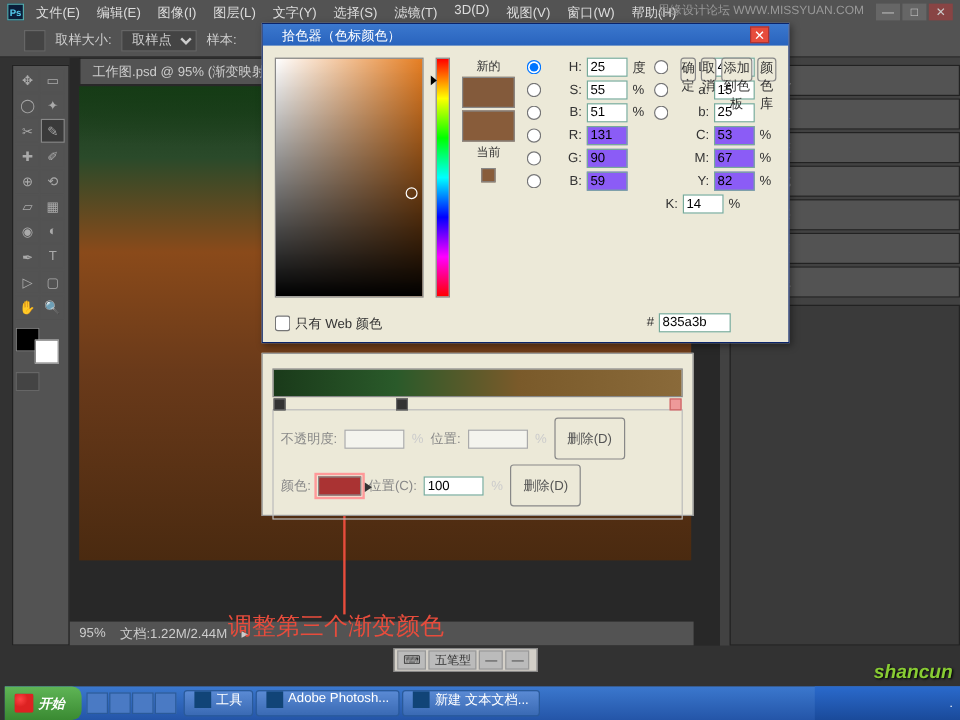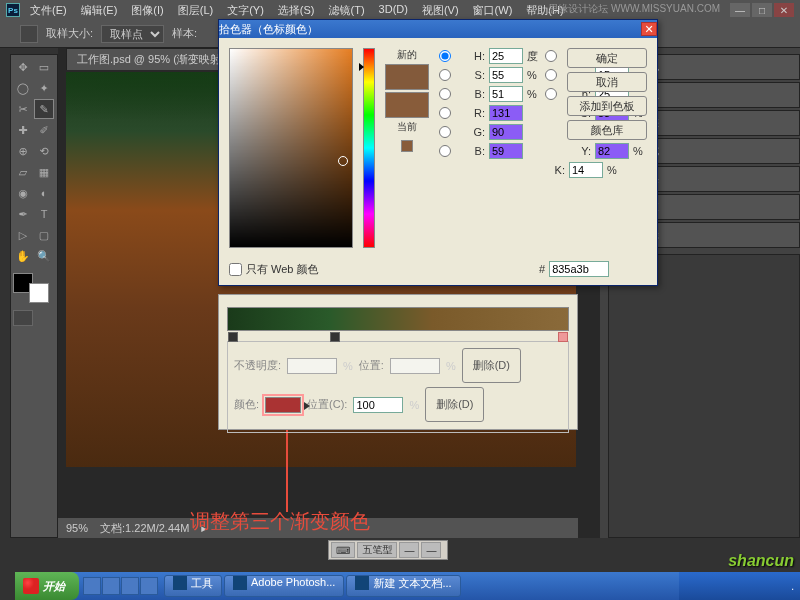--- a/index.html
+++ b/index.html
@@ -28,41 +28,41 @@
 .canvas{position:absolute;top:24px;left:8px;width:510px;height:395px;background:linear-gradient(180deg,#1a3a1a 0%,#2a4a2a 15%,#8a4a1a 35%,#6a3a1a 60%,#4a2a10 100%)}
 .canvas::before{content:"";position:absolute;top:0;left:0;right:0;height:70px;background:radial-gradient(ellipse at 20% 0%,rgba(20,60,20,0.9),transparent 50%),radial-gradient(ellipse at 60% 10%,rgba(30,70,30,0.7),transparent 40%)}
 .status{position:absolute;bottom:0;left:0;height:20px;background:#535353;display:flex;align-items:center;padding:0 8px;gap:12px;color:#ccc;width:520px}
 .rpanels{width:200px;background:#424242;display:flex;flex-direction:column;gap:2px;padding-top:6px}
 .rpanels .grp{background:#535353;border:1px solid #222;display:flex;align-items:center;padding:4px 8px;gap:6px;height:26px;margin-left:8px}
 .rpanels .ic{width:16px;height:16px;background:#666;border:1px solid #888}
 .rpanels .lbl{color:#ccc;font-size:10px}
 .rpanels .layers{flex:1;background:#3a3a3a;margin:4px 0 0 8px;border:1px solid #222}
 
 .picker{position:absolute;top:19px;left:218px;width:440px;height:267px;background:#ece9d8;border:1px solid #0a246a;z-index:100;box-shadow:2px 2px 6px rgba(0,0,0,0.4)}
-.picker .tb{height:18px;background:linear-gradient(#3b78ce,#2963bd);color:#fff;display:flex;align-items:center;padding:0 0;font-size:11px}
+.picker .tb{height:18px;background:linear-gradient(#3b78ce,#2963bd);color:#fff;display:flex;align-items:center;padding:0 16px;font-size:11px}
 .picker .tb .cls{margin-left:auto;width:16px;height:14px;background:#e74c3c;color:#fff;display:flex;align-items:center;justify-content:center;border:1px solid #a33}
 .picker .body{padding:10px;display:flex;gap:10px;height:248px}
 .sv-box{width:200px;height:200px;position:relative;background:linear-gradient(to bottom,transparent,#000),linear-gradient(to right,#fff,#e67e22);border:1px solid #888}
 .sv-box .cur{position:absolute;width:10px;height:10px;border:1px solid #fff;border-radius:50%;top:107px;left:108px}
 .hue{width:18px;height:200px;background:linear-gradient(#f00,#ff0,#0f0,#0ff,#00f,#f0f,#f00);border:1px solid #888;position:relative}
 .hue .pt{position:absolute;top:14px;left:-5px;width:0;height:0;border-top:4px solid transparent;border-bottom:4px solid transparent;border-left:5px solid #000}
 .preview{display:flex;flex-direction:column;align-items:center;gap:2px;width:46px}
 .preview .sw{width:44px;height:26px;border:1px solid #888}
 .preview .new{background:#835a3b}
 .preview .cur{background:#885c3a}
 .preview .lbl{font-size:10px;color:#333}
 .preview .cube{width:12px;height:12px;background:#885c3a;border:1px solid #888;margin-top:4px}
 .values{display:flex;flex-direction:column;gap:3px;flex:1}
 .vrow{display:flex;align-items:center;gap:4px}
 .vrow.hl input{background:#8b5cf6}
 .vrow label{width:30px;color:#333;font-size:11px;text-align:right}
 .vrow input{width:34px;height:16px;border:1px solid #7a9;padding:0 2px;font-size:11px}
 .vrow .unit{width:14px;color:#333;font-size:11px}
 .vrow input[type=radio]{width:12px;height:12px}
-.btns{display:flex;flex-direction:column;gap:4px;width:80px}
+.btns{display:flex;flex-direction:row;gap:4px;width:80px}
 .btns button{height:20px;background:#ece9d8;border:1px solid #888;border-radius:3px;font-size:11px;color:#333}
 .webonly{position:absolute;bottom:8px;left:10px;display:flex;gap:4px;color:#333}
 .hexrow{position:absolute;bottom:8px;left:320px;display:flex;align-items:center;gap:4px;color:#333}
 .hexrow input{width:60px;height:16px;border:1px solid #7a9;padding:3px 2px;font-size:11px}
 
 .grad-ed{position:absolute;top:294px;left:218px;width:360px;height:136px;background:#ece9d8;border:1px solid #999;z-index:90;padding:8px}
 .grad-bar{height:24px;background:linear-gradient(90deg,#1a3a1a,#2a5a2a 30%,#7a5a2a 60%,#8a6a3a);border:1px solid #888;position:relative;margin:4px 0 8px}
 .grad-bar .stop{position:absolute;bottom:-12px;width:10px;height:10px;background:#333;border:1px solid #666}
 .grad-bar .stop.s1{left:0}
 .grad-bar .stop.s2{left:30%}
@@ -81,21 +81,21 @@
 .annotation{position:absolute;top:508px;left:190px;color:#e74c3c;font-size:20px;z-index:50}
 .ann-arrow{position:absolute;top:412px;left:286px;width:2px;height:100px;background:#e74c3c;z-index:50}
 .ann-arrow::before{content:"";position:absolute;top:-2px;left:-4px;width:0;height:0;border-left:5px solid transparent;border-right:5px solid transparent;border-bottom:8px solid #e74c3c}
 
 .watermark1{position:absolute;top:2px;right:80px;color:#999;font-size:10px;z-index:200}
 .watermark2{position:absolute;bottom:30px;right:6px;color:#8c3;font-size:16px;font-weight:bold;font-style:italic;z-index:200;text-shadow:1px 1px 2px #000}
 
 .ime{position:absolute;top:540px;left:328px;width:120px;height:20px;background:#d4d0c8;border:1px solid #888;display:flex;align-items:center;gap:2px;padding:0 2px}
 .ime .seg{height:16px;background:#bbb;border:1px solid #999;font-size:10px;color:#333;padding:0 4px;display:flex;align-items:center}
 
-.taskbar{position:absolute;bottom:0;left:15px;right:0;height:28px;background:linear-gradient(#3b78ce,#2455a8);display:flex;align-items:center;z-index:300}
+.taskbar{position:absolute;bottom:0;left:4px;right:0;height:28px;background:linear-gradient(#3b78ce,#2455a8);display:flex;align-items:center;z-index:300}
 .taskbar .start{height:28px;background:linear-gradient(#5fb556,#3a8a32);color:#fff;padding:0 14px 0 8px;display:flex;align-items:center;gap:4px;font-weight:bold;font-style:italic;border-radius:0 8px 8px 0}
 .taskbar .start .logo{width:16px;height:16px;background:radial-gradient(circle at 30% 30%,#f44,#d22 40%),radial-gradient(circle at 70% 30%,#4f4,#2a2 40%),radial-gradient(circle at 30% 70%,#44f,#22d 40%),radial-gradient(circle at 70% 70%,#ff4,#dd2 40%);border-radius:2px}
 .taskbar .ql{display:flex;gap:1px;margin-left:4px}
 .taskbar .ql .i{width:18px;height:18px;background:#4a7ac4;border:1px solid #2a5a9a}
 .taskbar .tasks{display:flex;gap:2px;margin-left:6px;flex:1}
 .taskbar .task{height:22px;background:linear-gradient(#5a8ad4,#3a6ab4);border:1px solid #2a5a9a;border-radius:3px;color:#fff;padding:0 8px;display:flex;align-items:flex-start;gap:4px;font-size:10px;max-width:130px;overflow:hidden;white-space:nowrap}
 .taskbar .task .ti{width:14px;height:14px;background:#147;flex-shrink:0}
 .taskbar .tray{display:flex;align-items:center;gap:3px;padding:0 6px;background:linear-gradient(#2a6acc,#1a4a9a);height:28px}
 .taskbar .tray .ti{width:14px;height:14px}
 .taskbar .clock{color:#fff;font-size:10px;margin-left:4px}

